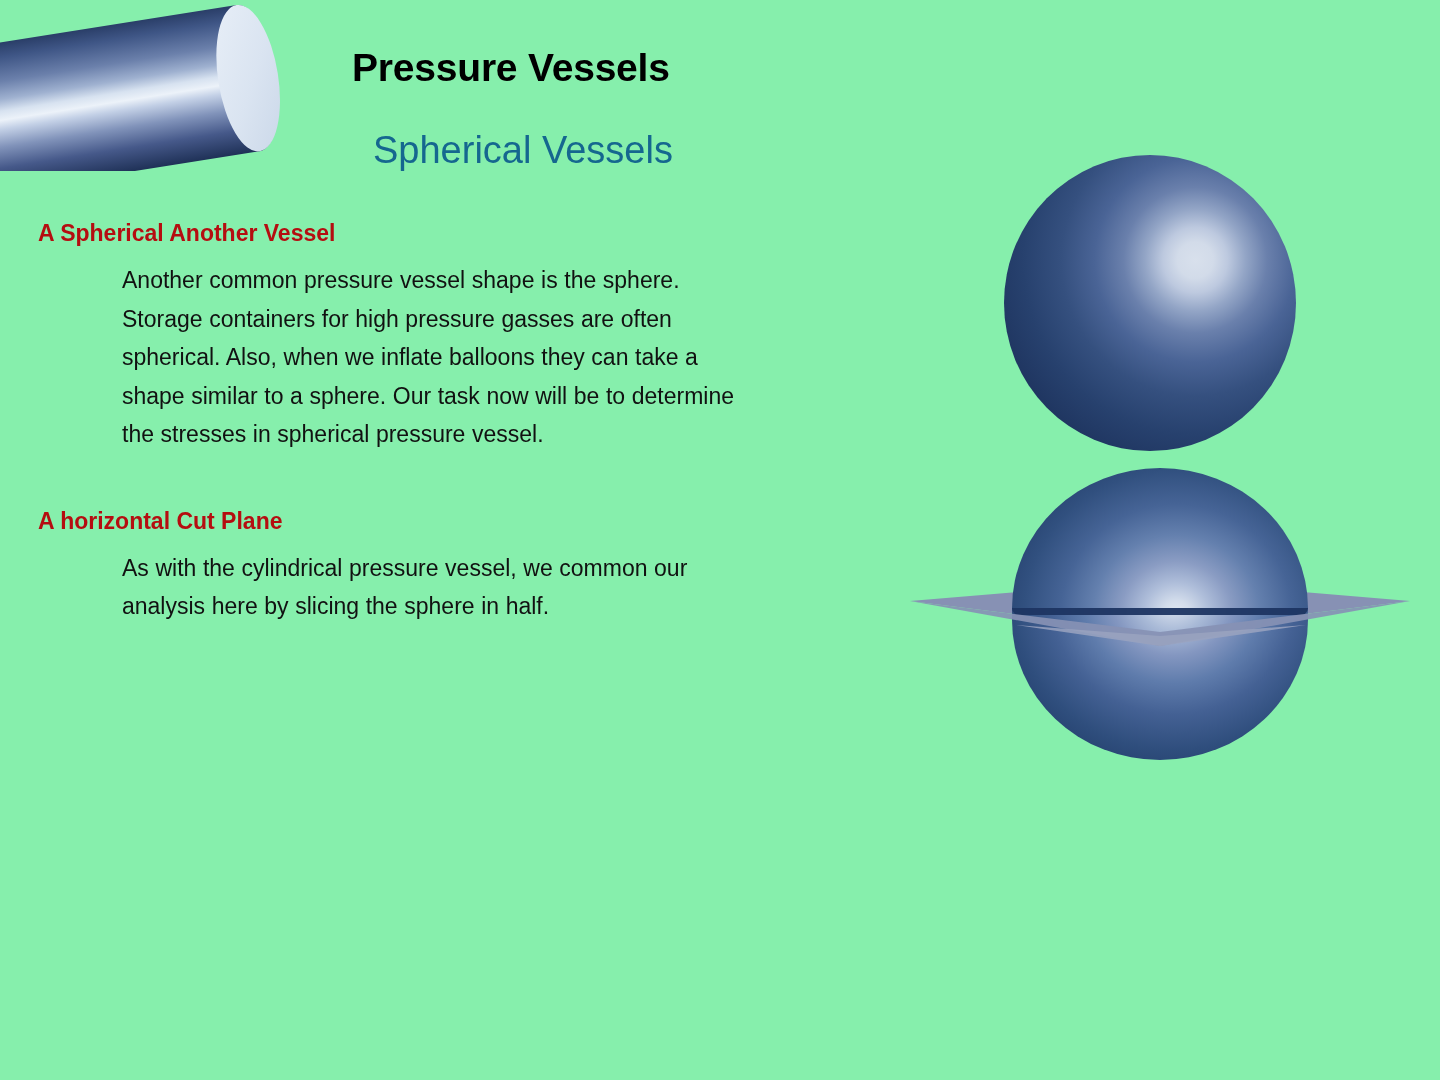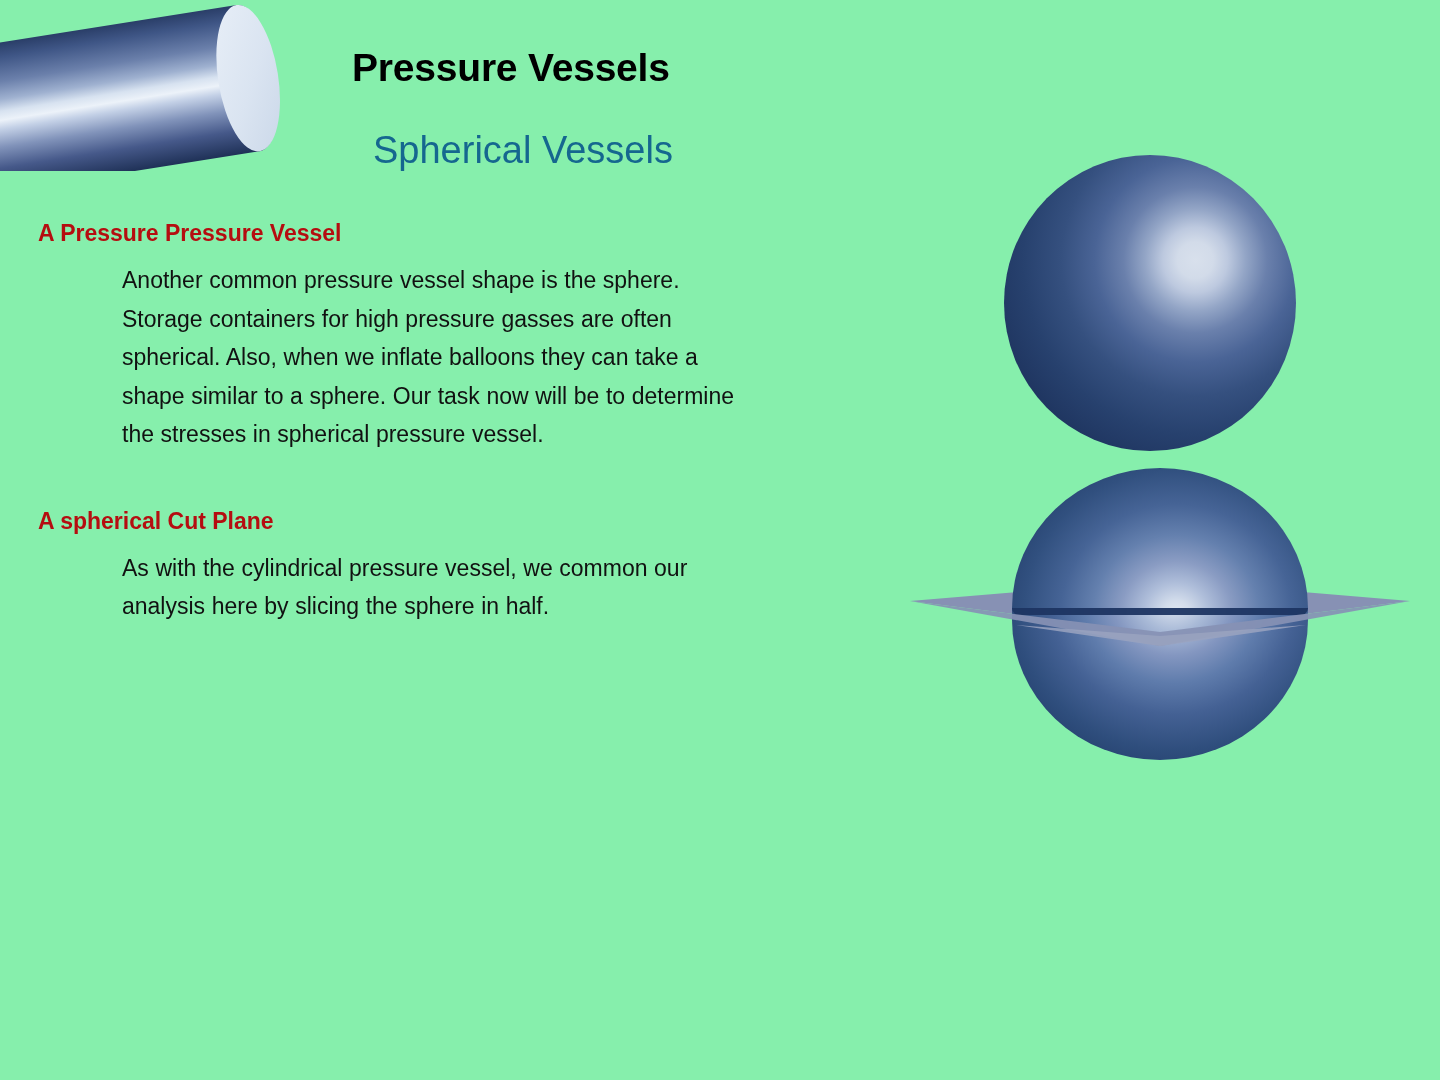--- a/index.html
+++ b/index.html
@@ -152,26 +152,26 @@
     </svg>
   </div>
 
   <div class="slide-title">Pressure Vessels</div>
 
   <div class="slide-subtitle">Spherical Vessels</div>
 
   <div class="content-column">
 
     <div class="section first">
-      <p class="section-heading">A Pressure Pressure Vessel</p>
+      <p class="section-heading">A Spherical Another Vessel</p>
       <p class="section-body">Another common pressure vessel shape is the sphere. Storage containers for high pressure gasses are often spherical. Also, when we inflate balloons they can take a shape similar to a sphere. Our task now will be to determine the stresses in spherical pressure vessel.</p>
     </div>
 
     <div class="section second">
-      <p class="section-heading">A spherical Cut Plane</p>
+      <p class="section-heading">A horizontal Cut Plane</p>
       <p class="section-body">As with the cylindrical pressure vessel, we common our analysis here by slicing the sphere in half.</p>
     </div>
 
   </div>
 
   <div class="figure-sphere-whole">
     <svg viewBox="0 0 305 312" width="305" height="312" xmlns="http://www.w3.org/2000/svg">
       <defs>
         <radialGradient id="sphGrad" cx="0.655" cy="0.355" r="0.82">
           <stop offset="0.00" stop-color="#D8E0EC"></stop>

